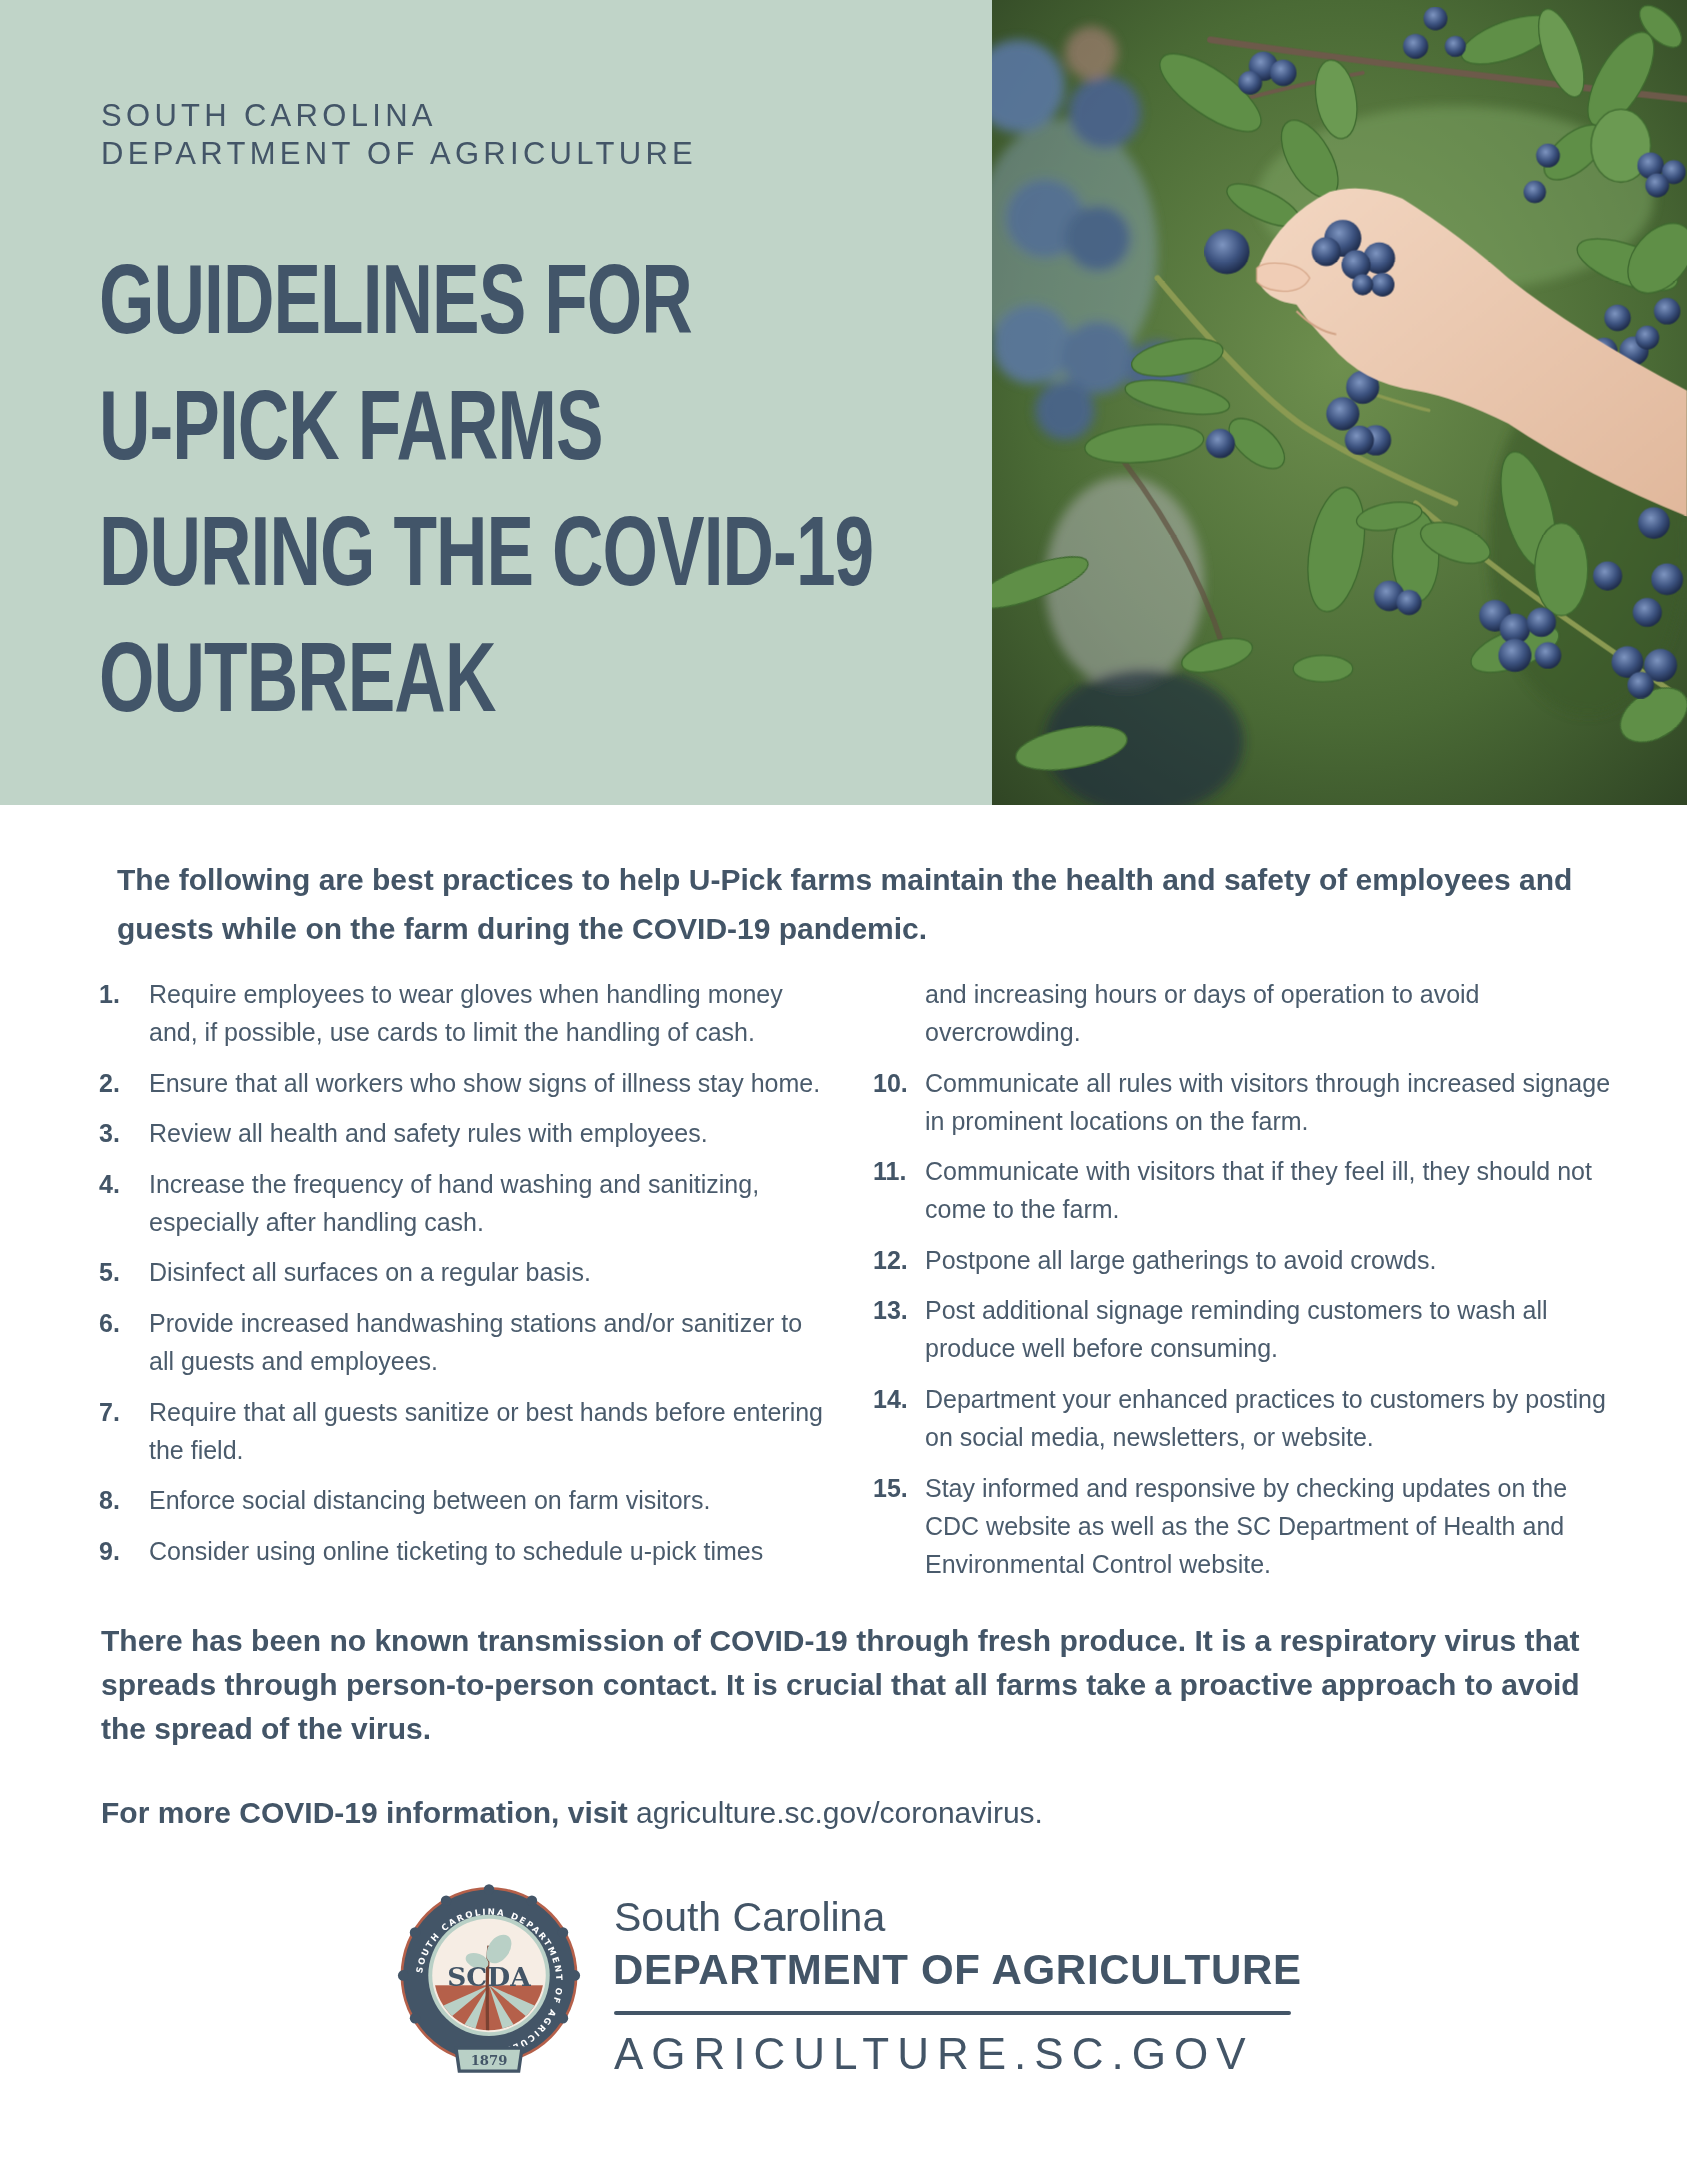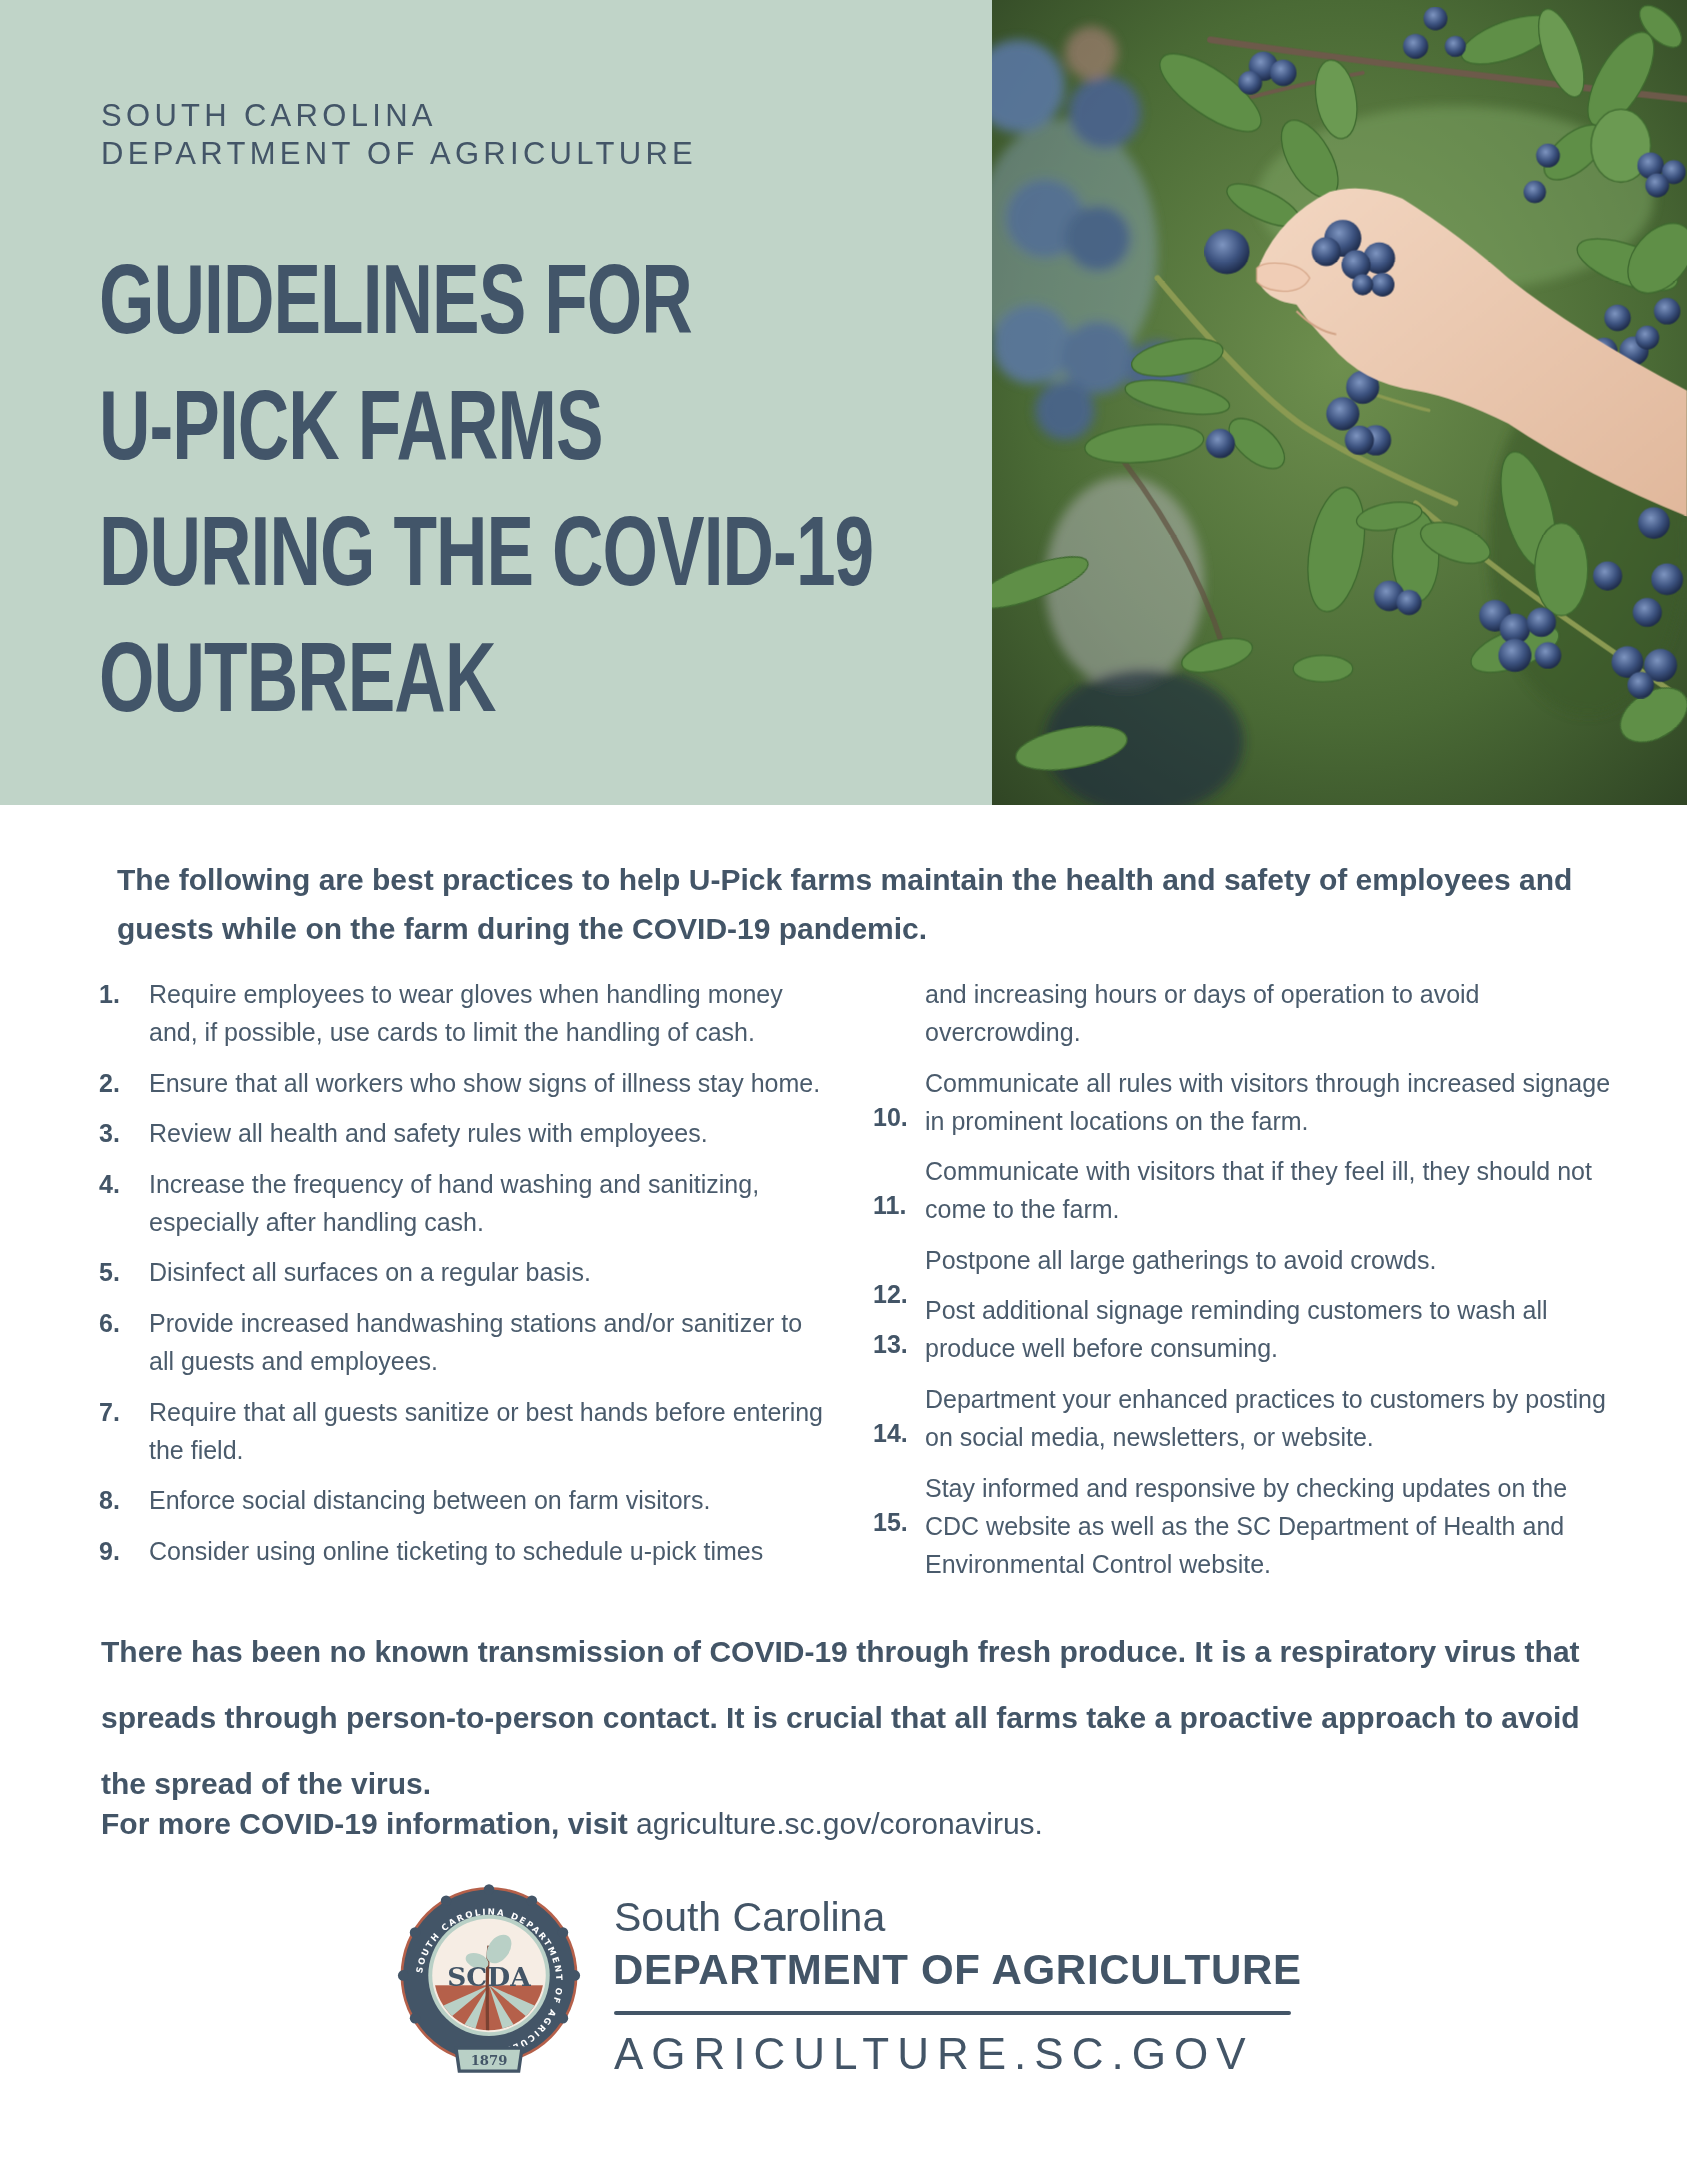--- a/index.html
+++ b/index.html
@@ -44,25 +44,25 @@
     color: #4a5b6c;
   }
   .list-col.left { left: 99px; width: 734px; }
   .list-col.right { left: 873px; width: 741px; }
   .li { position: relative; padding-left: 50px; margin-bottom: 12.6px; }
   .li .num {
     position: absolute; left: 0; top: 0; font-weight: bold; color: #435567;
   }
   .li.cont { padding-left: 50px; }
   .right .li { padding-left: 52px; }
-  .right .li .num { left: 0; margin-top: 34px; }
+  .right .li .num { left: 0; }
 
   .para {
     position: absolute; left: 101px; width: 1495px;
-    font-family: "Liberation Sans", sans-serif; font-size: 30px; line-height: 66px;
+    font-family: "Liberation Sans", sans-serif; font-size: 30px; line-height: 44px;
     color: #435567; font-weight: 600;
   }
   .para.p1 { top: 1619px; }
   .para.p2 { top: 1791px; }
   .para b { font-weight: normal; }
 
   .logo {
     position: absolute; left: 390px; top: 1883px; width: 198px; height: 198px;
   }
   .logo svg { width: 100%; height: 100%; display: block; }

